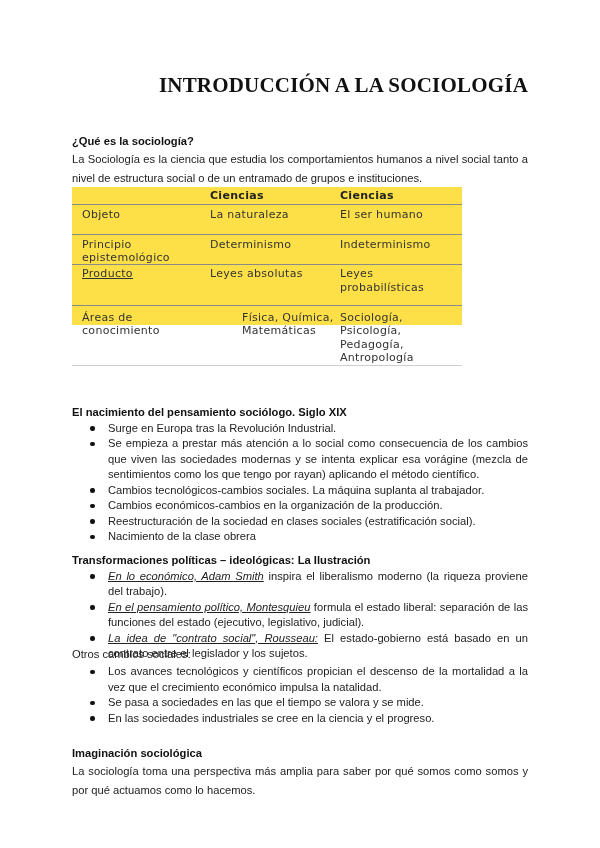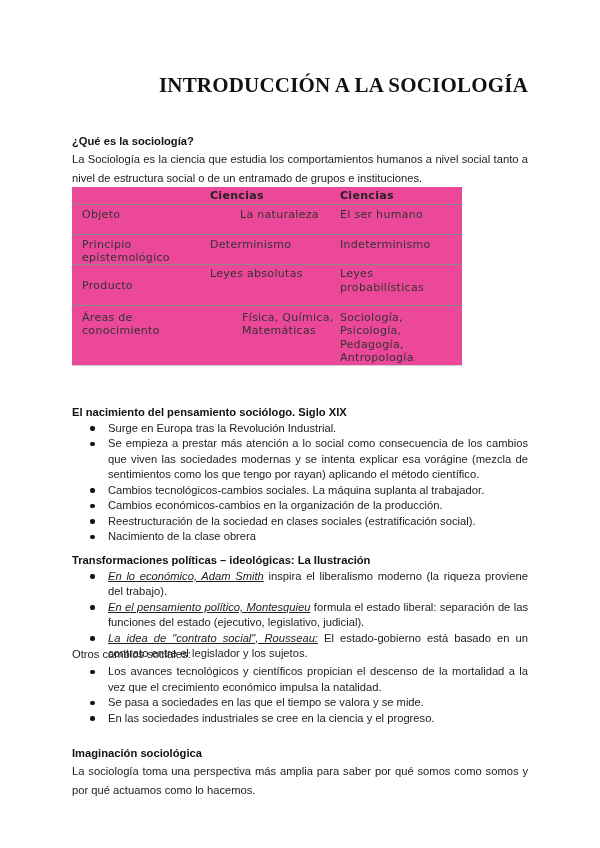--- a/index.html
+++ b/index.html
@@ -76,22 +76,22 @@
     .ul-italic {
       font-style: italic;
       text-decoration: underline;
     }
     
     .table-wrap {
       position: absolute;
       left: 0;
       top: 187px;
       width: 390px;
-      height: 178px;
-      background: #ec4899;
+      height: 138px;
+      background: #fde047;
       font-family: "DejaVu Sans", sans-serif;
       font-size: 11px;
       color: #333;
     }
     .trow {
       position: absolute;
       left: 0;
       width: 390px;
       border-bottom: 1.5px solid #8a8a8a;
     }
@@ -128,30 +128,30 @@
   </div>
 
   <div class="table-wrap">
     <div class="trow thead" style="top:0; height:17px;">
       <div class="tcell c1" style="top:2px;"></div>
       <div class="tcell c2" style="top:2px;">Ciencias</div>
       <div class="tcell c3" style="top:2px;">Ciencias</div>
     </div>
     <div class="trow" style="top:18px; height:29px;">
       <div class="tcell c1" style="top:3px;">Objeto</div>
-      <div class="tcell c2" style="top:3px;margin-left:30px;">La naturaleza</div>
+      <div class="tcell c2" style="top:3px;">La naturaleza</div>
       <div class="tcell c3" style="top:3px;">El ser humano</div>
     </div>
     <div class="trow" style="top:48.5px; height:28px;">
       <div class="tcell c1" style="top:2px; width:115px;">Principio epistemológico</div>
       <div class="tcell c2" style="top:2px;">Determinismo</div>
       <div class="tcell c3" style="top:2px;">Indeterminismo</div>
     </div>
     <div class="trow" style="top:78px; height:40px;">
-      <div class="tcell c1" style="top:14px;">Producto</div>
+      <div class="tcell c1" style="top:2px;text-decoration:underline;">Producto</div>
       <div class="tcell c2" style="top:2px;">Leyes absolutas</div>
       <div class="tcell c3" style="top:2px; width:100px;">Leyes probabilísticas</div>
     </div>
     <div class="trow last" style="top:119.5px; height:58px;">
       <div class="tcell c1" style="top:4px; width:100px;">Áreas de conocimiento</div>
       <div class="tcell c2" style="top:4px; width:125px;margin-left:32px;">Física, Química, Matemáticas</div>
       <div class="tcell c3" style="top:4px; width:90px;">Sociología, Psicología, Pedagogía, Antropología</div>
     </div>
   </div>
 

